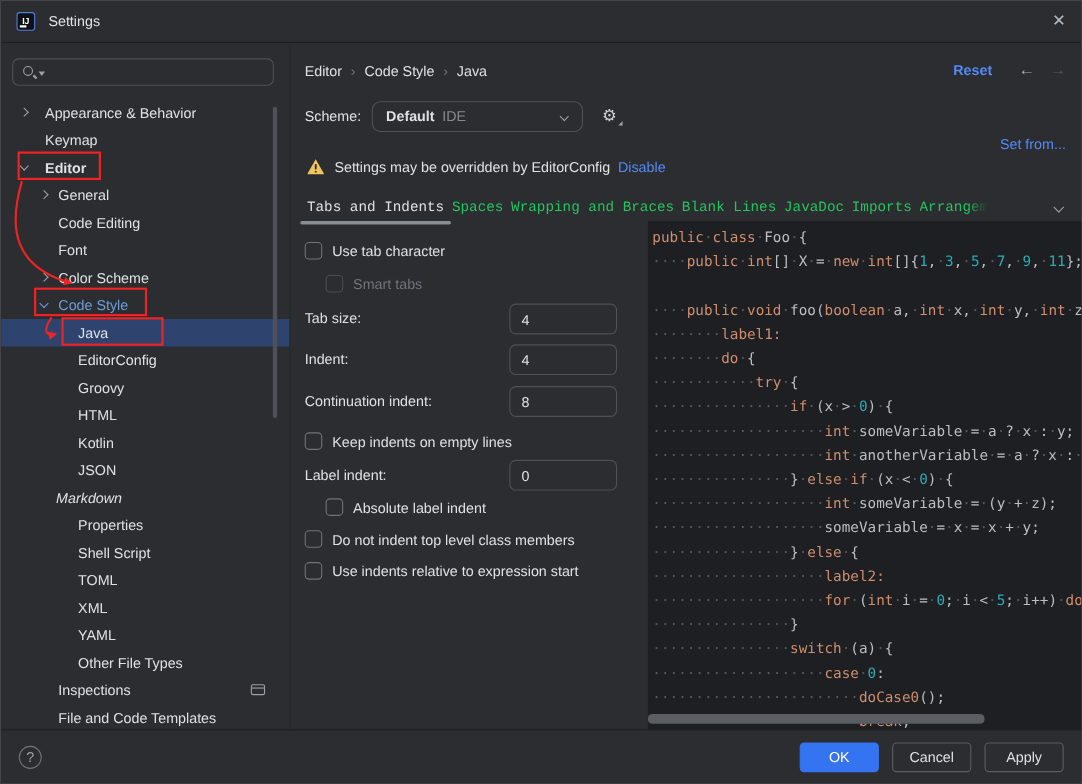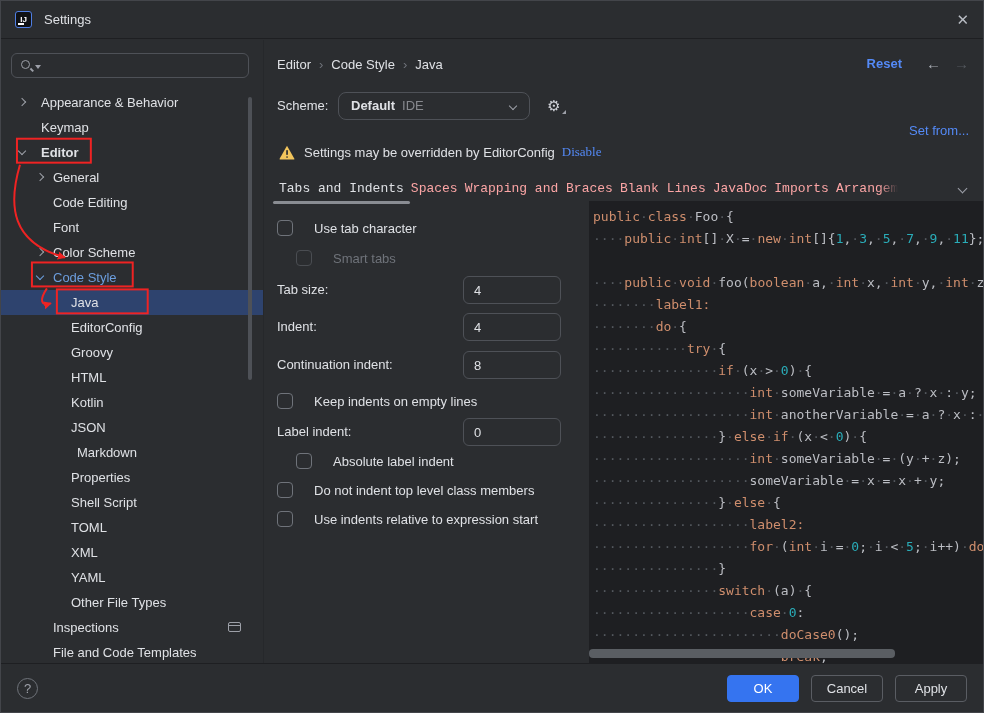--- a/index.html
+++ b/index.html
@@ -68,37 +68,37 @@
   .scheme-hint { color:#87898E; margin-left:7px; }
   .dd-chevron { position:absolute; right:13px; top:10px; width:6px; height:6px;
                 border-right:1.5px solid #9DA0A8; border-bottom:1.5px solid #9DA0A8; transform:rotate(45deg); }
   .gear-btn { position:absolute; left:277px; top:52px; width:24px; height:28px;
               color:#CED0D6; font-size:15px; line-height:28px; text-align:center; }
   .gear-btn::after { content:""; position:absolute; right:0; bottom:6px; width:0; height:0;
                      border-left:4px solid transparent; border-bottom:4px solid #9DA0A8; }
   .set-from { position:absolute; right:14px; top:83px; color:var(--link,#548AF7); }
 
   .warning-row { position:absolute; left:14px; top:104px; display:flex; align-items:center; gap:9px; }
-  .warn-link { color:var(--link,#548AF7); margin-left:-2px;font-family:Liberation Serif, serif; }
+  .warn-link { color:var(--link,#548AF7); margin-left:-2px; }
 
   .tab-bar { position:absolute; left:0; right:0; top:135px; height:29px; }
   .tabs-flex { position:absolute; left:14px; top:0; height:29px; display:flex; gap:7px; align-items:center;font-family:Liberation Mono, monospace; }
-  .tab { position:relative; color:#fca5a5; height:29px; line-height:27px; white-space:nowrap; }
+  .tab { position:relative; color:#22c55e; height:29px; line-height:27px; white-space:nowrap; }
   .tab.active { color:#DFE1E5; }
   .tab.active::after { content:""; position:absolute; left:-6px; right:-6px; bottom:0; height:3px;
                        border-radius:2px; background:#898C92; }
   .tab.truncated { max-width:62px; overflow:hidden;
                    -webkit-mask-image:linear-gradient(90deg,#000 70%,transparent 100%);
                    mask-image:linear-gradient(90deg,#000 70%,transparent 100%); }
   .tabbar-chevron { position:absolute; right:17px; top:10px; width:7px; height:7px;
                     border-right:1.6px solid #9DA0A8; border-bottom:1.6px solid #9DA0A8; transform:rotate(45deg); }
 
   
   .form { position:absolute; left:0; top:164px; width:311px; bottom:0; }
-  .cb-row { position:absolute; display:flex; align-items:center; gap:21px; height:18px; }
+  .cb-row { position:absolute; display:flex; align-items:center; gap:9px; height:18px; }
   .cb { width:16px; height:16px; border:1.5px solid #6F737A; border-radius:4px; flex:0 0 auto; }
   .cb-row.disabled .cb { border-color:#4A4D52; }
   .cb-row.disabled .cb-label { color:#6F737A; }
   .fld-label { position:absolute; left:12px; height:28px; line-height:28px; }
   .fld { position:absolute; left:198px; width:98px; height:28px; border:1px solid #4E5157;
          border-radius:6px; background:transparent; color:#DFE1E5; padding-left:10px;
          font:13px "Liberation Sans",sans-serif; outline:none; }
 
   
   .code-panel { position:absolute; left:324px; top:161px; width:409px; height:464px;
@@ -189,21 +189,21 @@
         <div class="tree-row">
           <span class="tree-label" style="margin-left: 70px;">HTML</span>
         </div>
         <div class="tree-row">
           <span class="tree-label" style="margin-left: 70px;">Kotlin</span>
         </div>
         <div class="tree-row">
           <span class="tree-label" style="margin-left: 70px;">JSON</span>
         </div>
         <div class="tree-row">
-          <span class="tree-label" style="margin-left: 76px;">Markdown</span>
+          <span class="tree-label" style="margin-left: 50px; font-style: italic;">Markdown</span>
         </div>
         <div class="tree-row">
           <span class="tree-label" style="margin-left: 70px;">Properties</span>
         </div>
         <div class="tree-row">
           <span class="tree-label" style="margin-left: 70px;">Shell Script</span>
         </div>
         <div class="tree-row">
           <span class="tree-label" style="margin-left: 70px;">TOML</span>
         </div>

